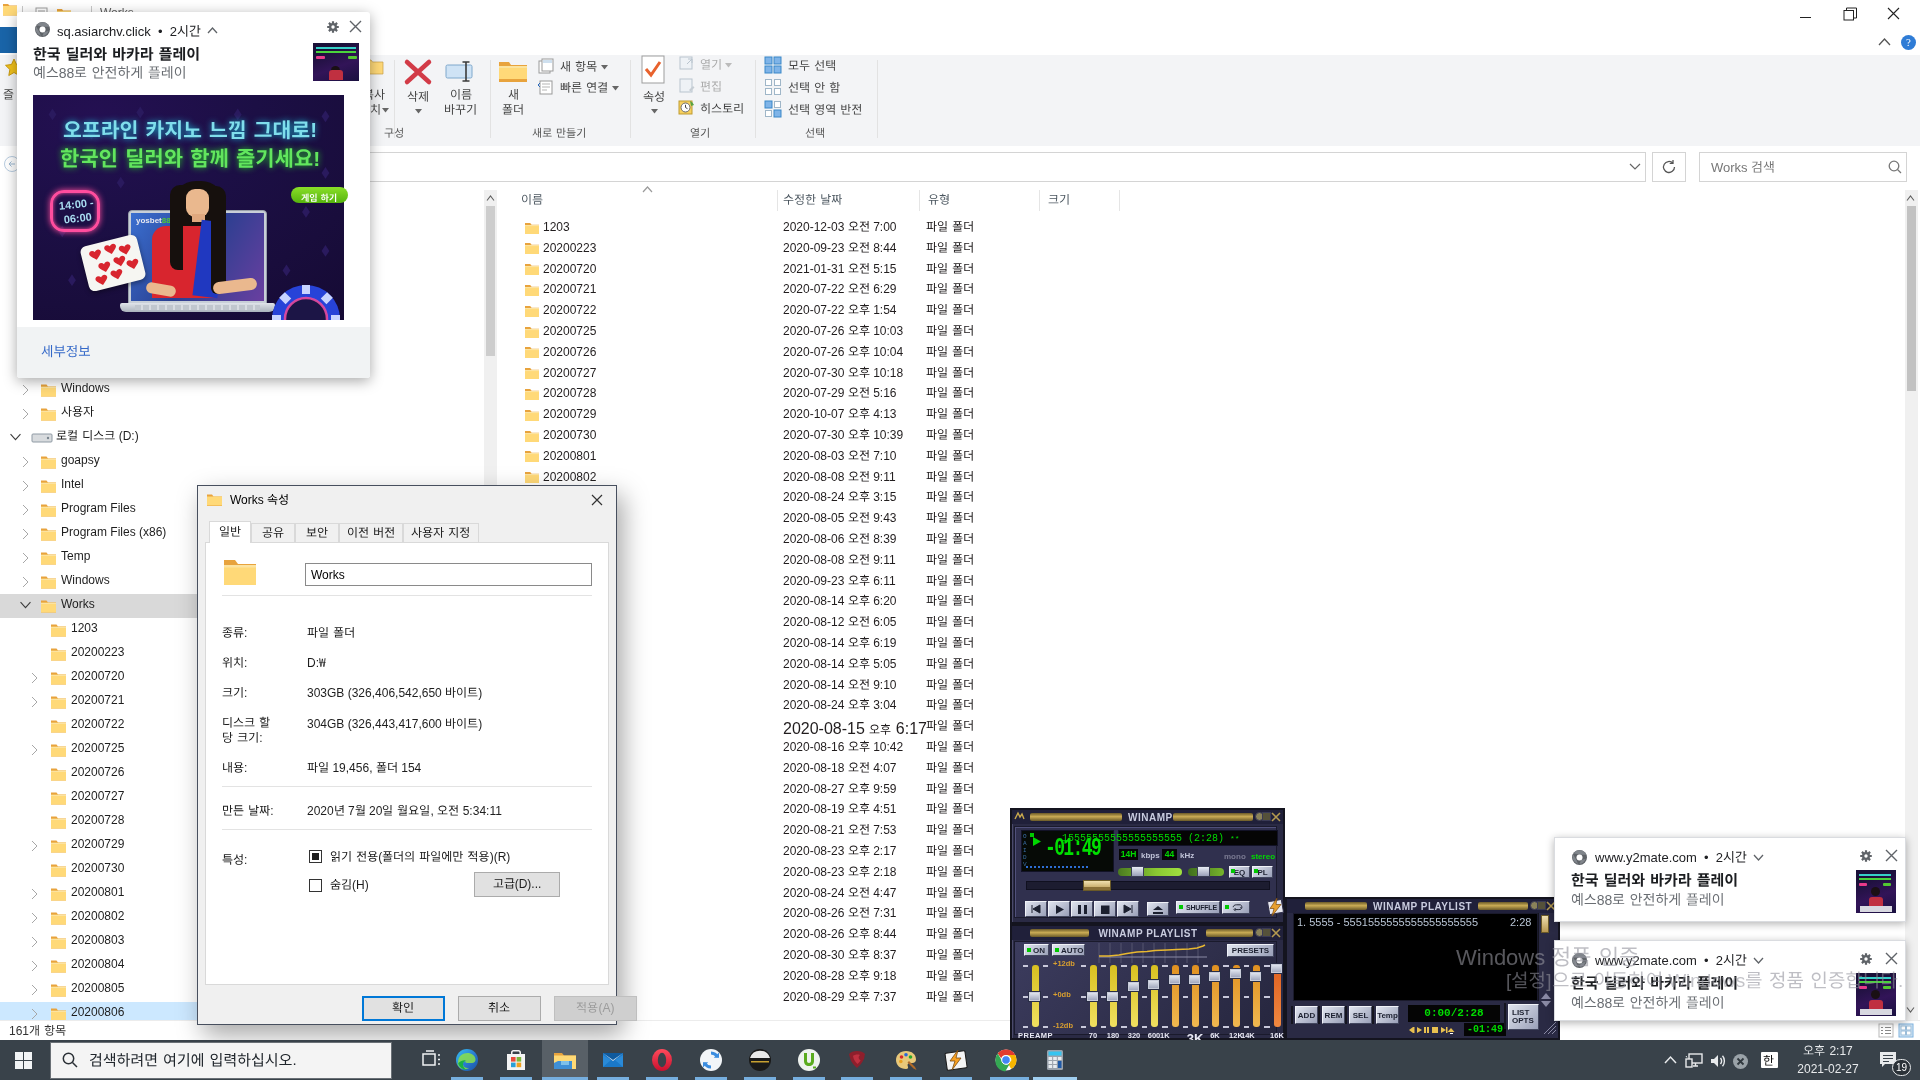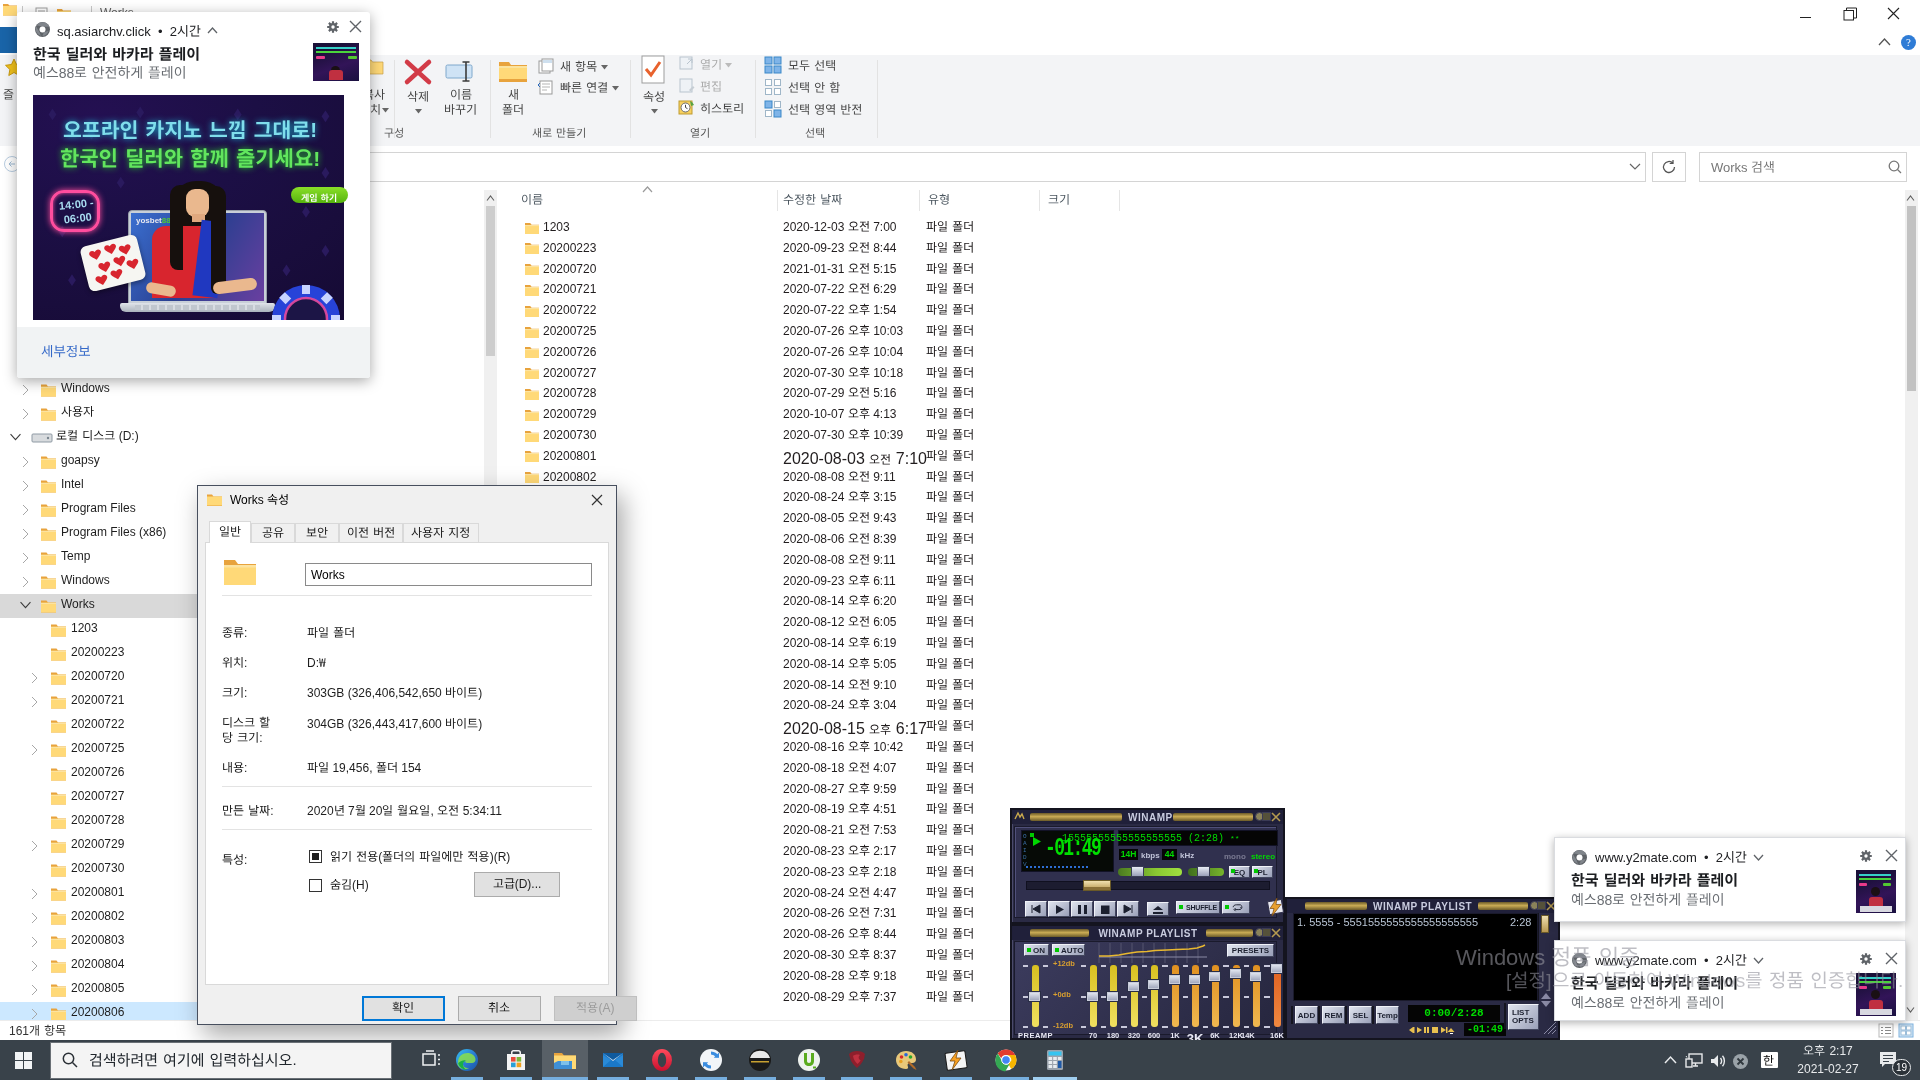--- a/index.html
+++ b/index.html
@@ -838,21 +838,21 @@
       <use href="#rc77c" x="920"></use>
       <use href="#rd3f4" x="2180"></use>
       <use href="#rb354" x="3100"></use>
     </svg></div>
 <svg class="a" style="left:524px;top:449px;width:16px;height:14px;" viewBox="0 0 16 14">
     <path d="M1 2h5.2l1.4 1.8H15v9H1z" fill="#e8a33d"></path>
     <path d="M1 4h14v9H1z" fill="#ffd978"></path>
     <path d="M1 4h14v1.1H1z" fill="#fce3a0"></path>
   </svg>
 <div class="a" style="left:543px;top:449px;font-size:12px;color:#211d1e">20200801</div>
-<div class="a" style="left:783px;top:449px;font-size:16px;color:#211d1e"><span class="nw">2020-08-03 <svg style="width:22.1px;height:13.2px;vertical-align:-2.4px;" viewBox="0 -900 1840 1100" fill="#211d1e">
+<div class="a" style="left:783px;top:449px;font-size:12px;color:#211d1e"><span class="nw">2020-08-03 <svg style="width:22.1px;height:13.2px;vertical-align:-2.4px;" viewBox="0 -900 1840 1100" fill="#211d1e">
         <use href="#rc624"></use>
         <use href="#rc804" x="920"></use>
       </svg> 7:10</span></div>
 <div class="a" style="left:926px;top:449px"><svg style="width:48.2px;height:13.2px;vertical-align:-2.4px;" viewBox="0 -900 4020 1100" fill="#211d1e">
       <use href="#rd30c"></use>
       <use href="#rc77c" x="920"></use>
       <use href="#rd3f4" x="2180"></use>
       <use href="#rb354" x="3100"></use>
     </svg></div>
 <svg class="a" style="left:524px;top:470px;width:16px;height:14px;" viewBox="0 0 16 14">
@@ -1665,21 +1665,21 @@
 <div class="a" style="z-index:20;left:1265px;top:996px;width:5px;height:2px;background:#c8c8da"></div>
 <div class="a" style="z-index:20;left:1285px;top:996px;width:5px;height:2px;background:#c8c8da"></div>
 <div class="a" style="z-index:20;left:1265px;top:1026px;width:5px;height:2px;background:#c8c8da"></div>
 <div class="a" style="z-index:20;left:1285px;top:1026px;width:5px;height:2px;background:#c8c8da"></div>
 <div class="a" style="z-index:20;left:1270px;top:963px;width:13px;height:11px;background:linear-gradient(#e8ecf4,#9aa0b8);border:1px solid #2a2e46;box-shadow:inset 0 0 0 1px #c8ccda"></div>
 <div class="a" style="z-index:20;left:1018px;top:1031px;font-size:7.5px;font-weight:bold;color:#e8e8f4;letter-spacing:.5px">PREAMP</div>
 <div class="a" style="z-index:20;left:1078px;top:1031px;width:30px;text-align:center;font-size:7.5px;font-weight:bold;color:#e8e8f4">70</div>
 <div class="a" style="z-index:20;left:1098px;top:1031px;width:30px;text-align:center;font-size:7.5px;font-weight:bold;color:#e8e8f4">180</div>
 <div class="a" style="z-index:20;left:1119px;top:1031px;width:30px;text-align:center;font-size:7.5px;font-weight:bold;color:#e8e8f4">320</div>
 <div class="a" style="z-index:20;left:1139px;top:1031px;width:30px;text-align:center;font-size:7.5px;font-weight:bold;color:#e8e8f4">600</div>
-<div class="a" style="z-index:20;left:1160px;top:1031px;width:30px;text-align:center;font-size:7.5px;font-weight:bold;color:#e8e8f4">1K</div>
+<div class="a" style="z-index:20;left:1160px;top:1031px;width:30px;font-size:7.5px;font-weight:bold;color:#e8e8f4">1K</div>
 <div class="a" style="z-index:20;left:1180px;top:1031px;width:30px;text-align:center;font-size:13px;font-weight:bold;color:#e8e8f4">3K</div>
 <div class="a" style="z-index:20;left:1200px;top:1031px;width:30px;text-align:center;font-size:7.5px;font-weight:bold;color:#e8e8f4">6K</div>
 <div class="a" style="z-index:20;left:1221px;top:1031px;width:30px;text-align:center;font-size:7.5px;font-weight:bold;color:#e8e8f4">12K</div>
 <div class="a" style="z-index:20;left:1241px;top:1031px;width:30px;text-align:left;font-size:7.5px;font-weight:bold;color:#e8e8f4">14K</div>
 <div class="a" style="z-index:20;left:1262px;top:1031px;width:30px;text-align:center;font-size:7.5px;font-weight:bold;color:#e8e8f4">16K</div>
 <div class="a" style="z-index:20;left:1285px;top:897px;width:275px;height:143px;background:#2a2a44;border:2px solid #14141f"></div>
 <div class="a" style="z-index:20;left:1287px;top:899px;width:271px;height:14px;background:#20203a"></div>
 <div class="a" style="z-index:20;left:1305px;top:902px;width:62px;height:8px;background:linear-gradient(#6b5a28,#c9ab55 45%,#6b5a28);border-radius:2px"></div>
 <div class="a" style="z-index:20;left:1478px;top:902px;width:50px;height:8px;background:linear-gradient(#6b5a28,#c9ab55 45%,#6b5a28);border-radius:2px"></div>
 <div class="a" style="z-index:20;left:1373px;top:901px;width:99px;text-align:center;font-size:10px;font-weight:bold;color:#c9ccdf;letter-spacing:.5px;white-space:nowrap;font-family:'Liberation Sans'">WINAMP PLAYLIST</div>

